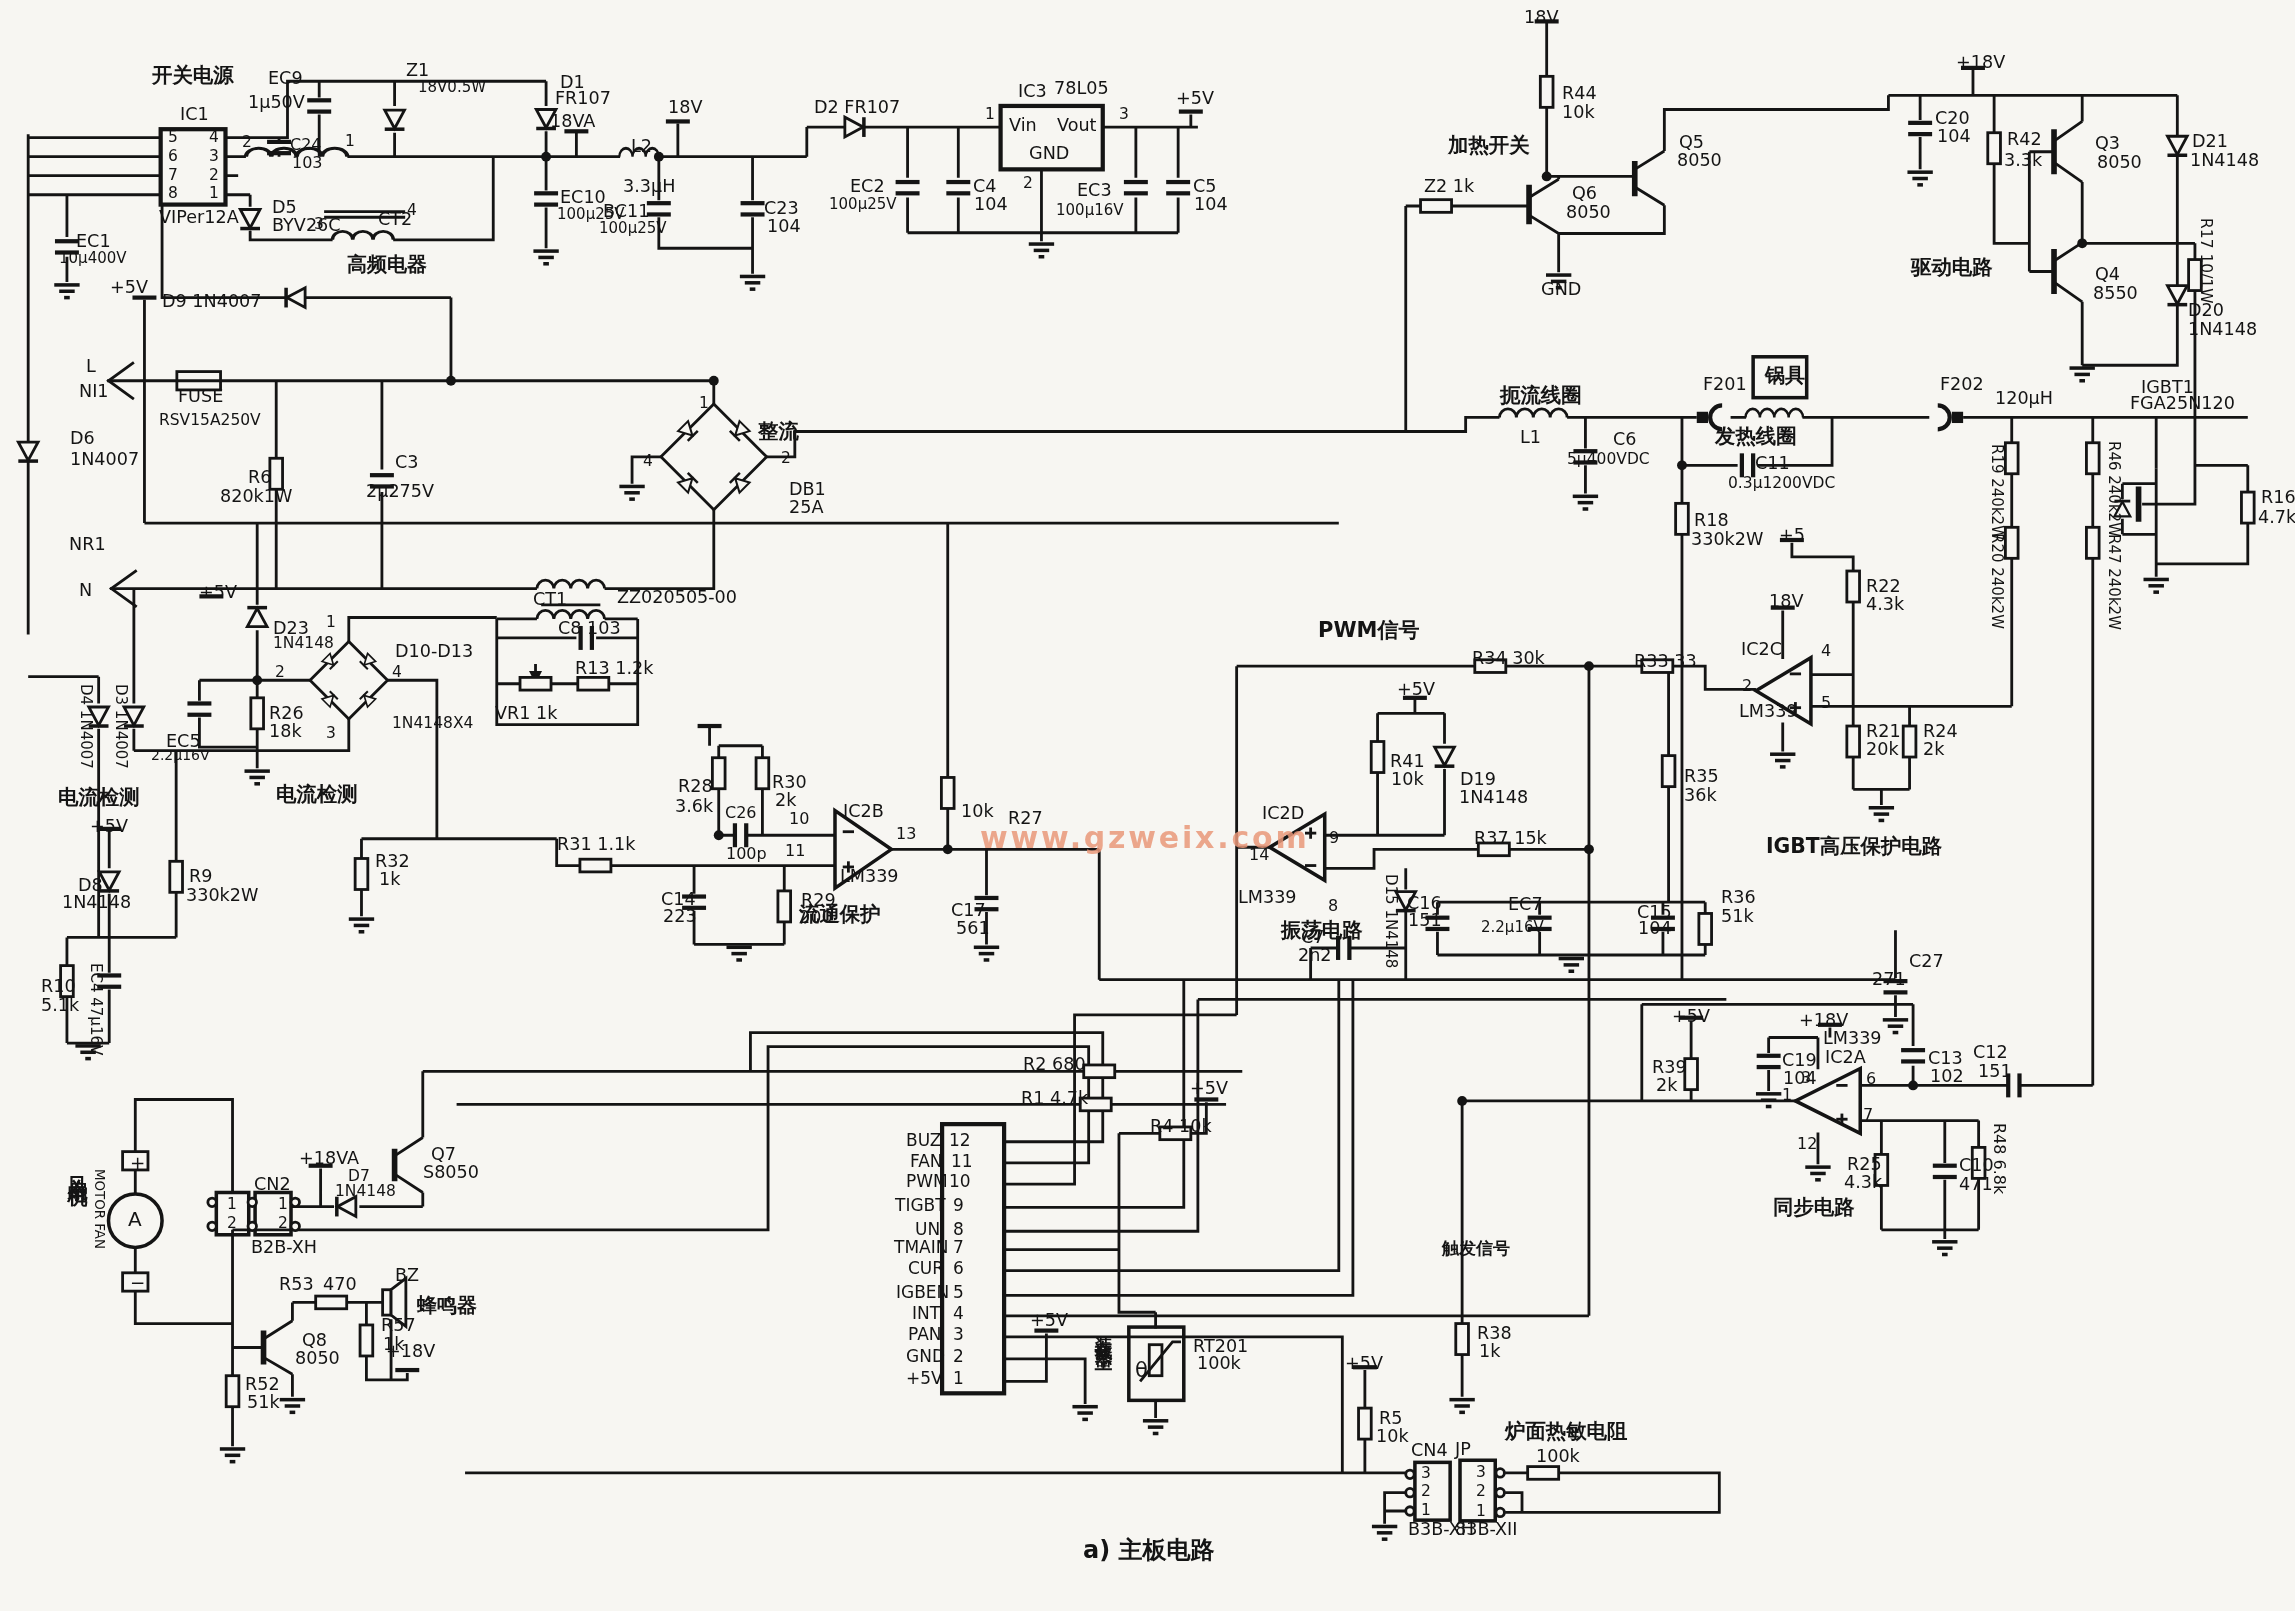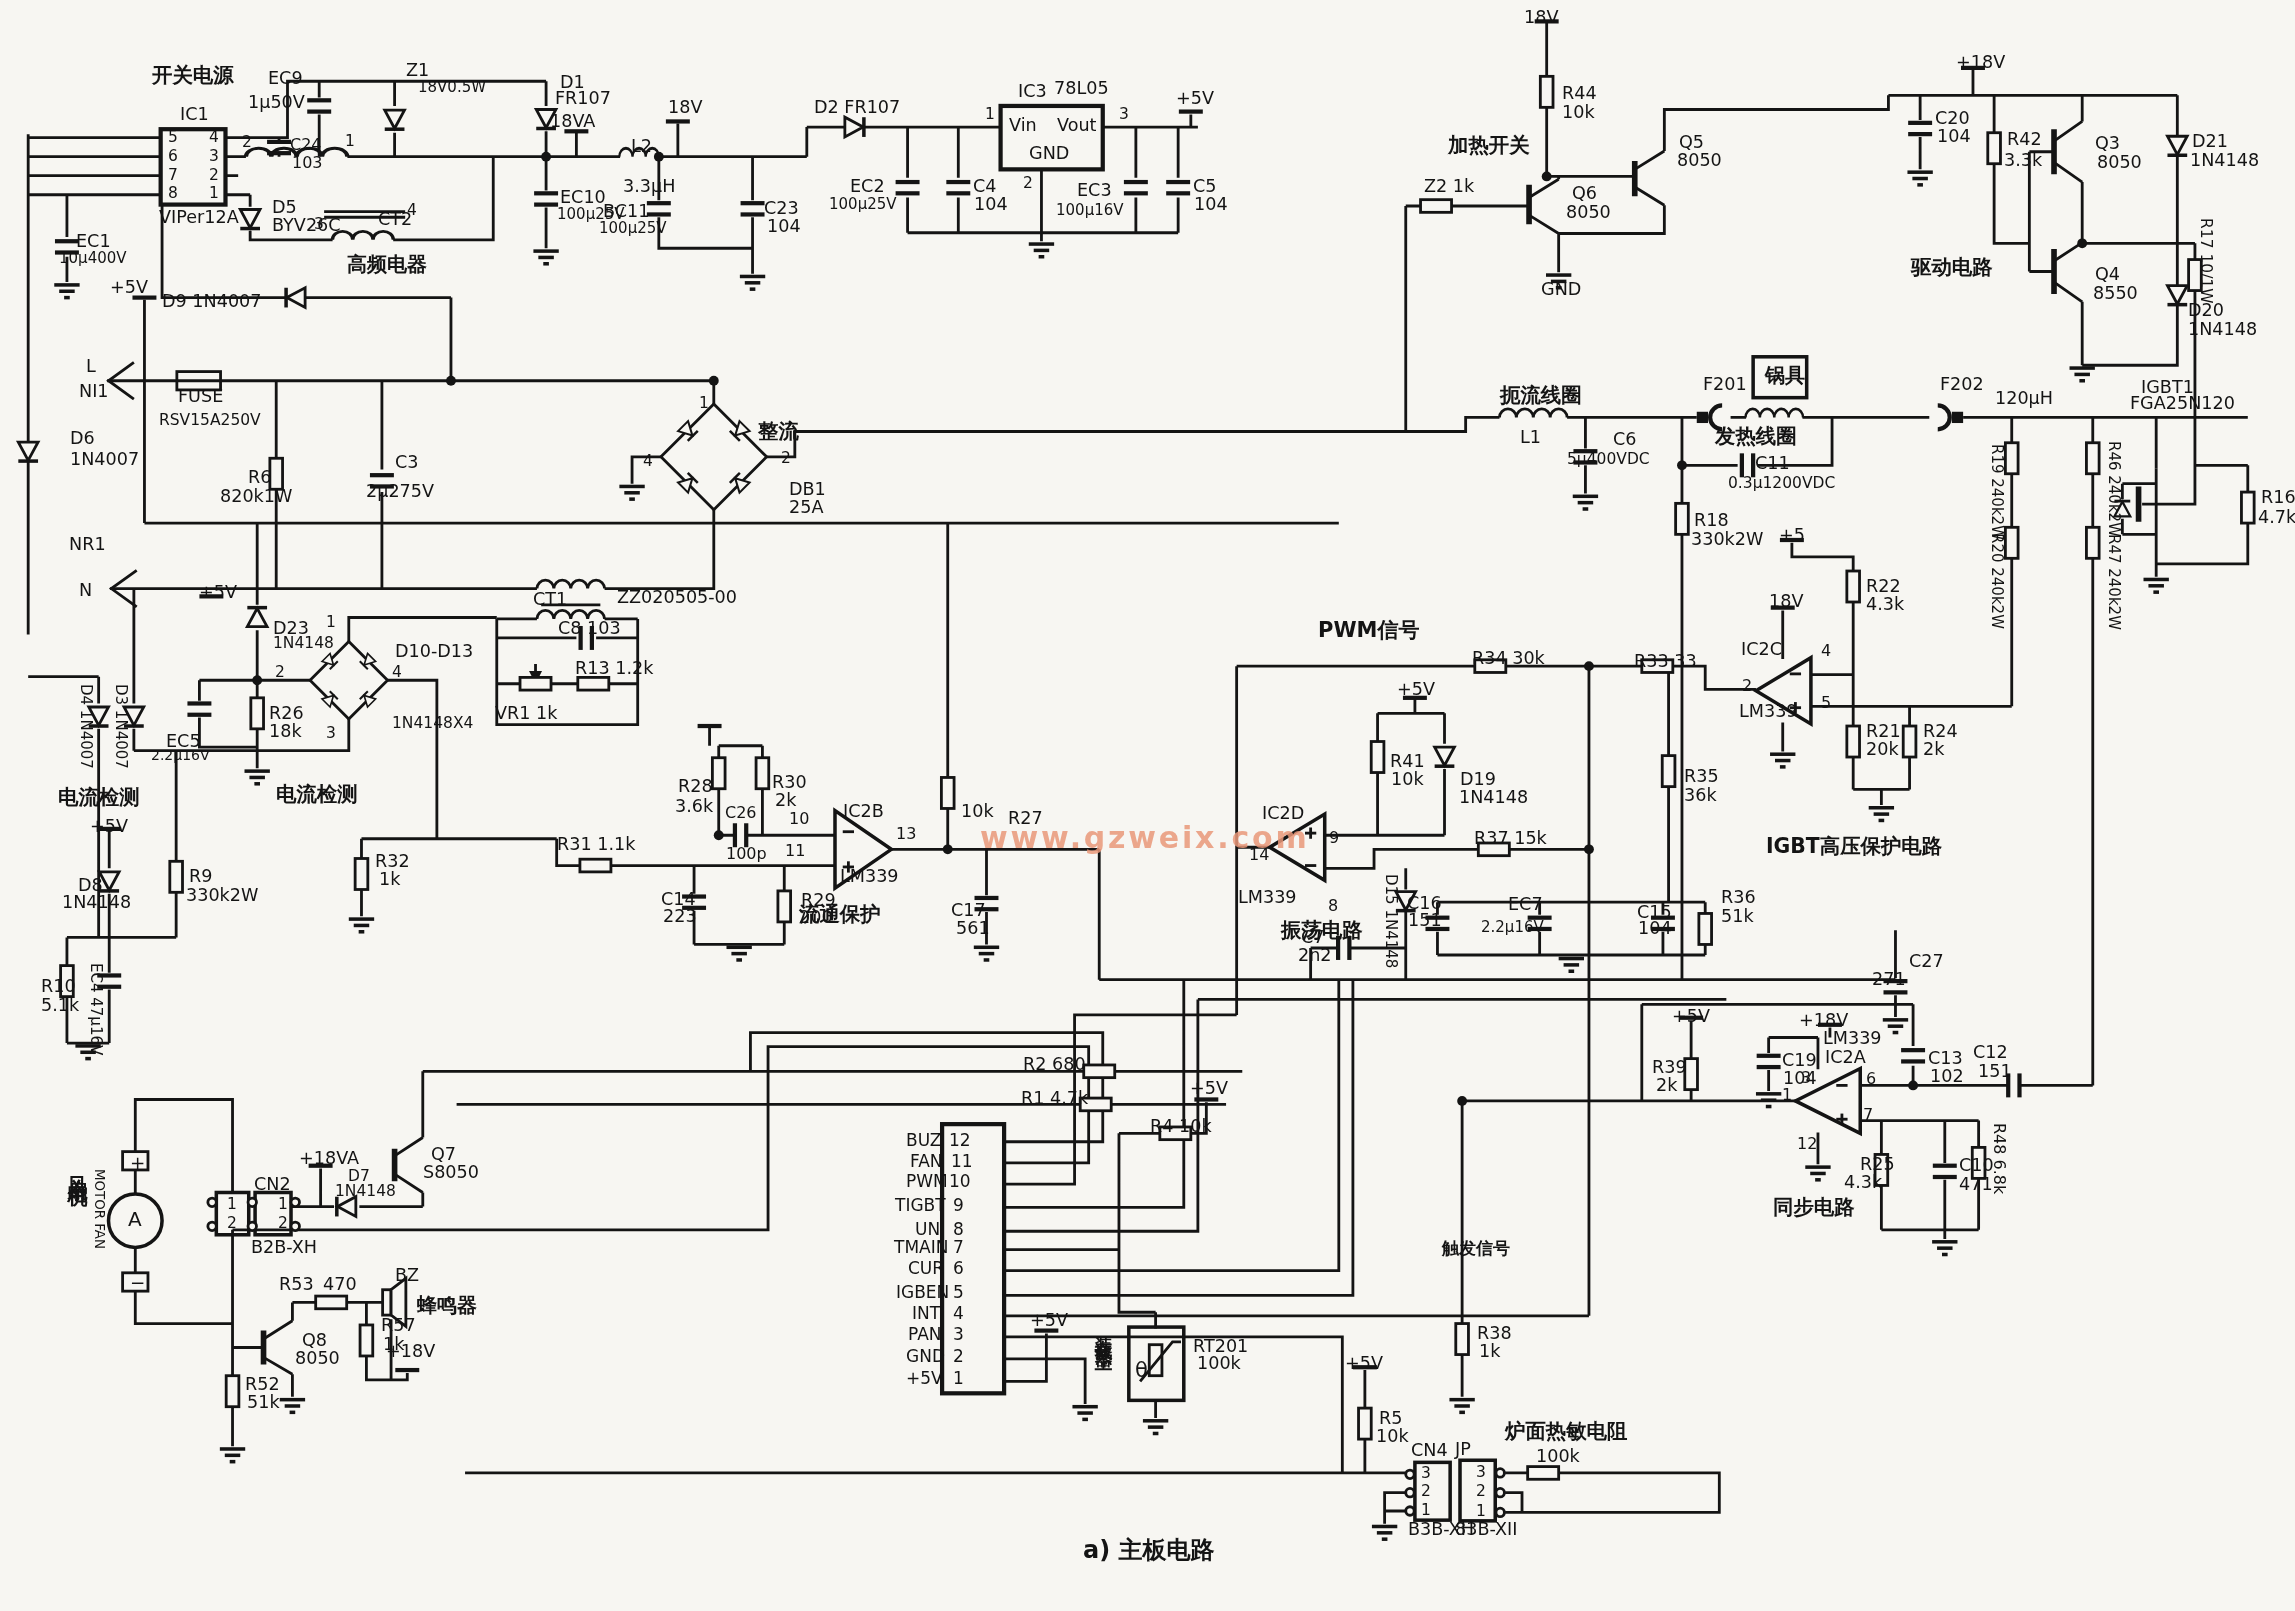--- a/index.html
+++ b/index.html
@@ -570,21 +570,21 @@
       <div class="lb" style="left: 1825px; top: 1049px;">IC2A</div>
       <div class="lb" style="left: 1801px; top: 1070px; font-size: 16px;">3</div>
       <div class="lb" style="left: 1782px; top: 1087px; font-size: 16px;">1</div>
       <div class="lb" style="left: 1866px; top: 1071px; font-size: 16px;">6</div>
       <div class="lb" style="left: 1863px; top: 1107px; font-size: 16px;">7</div>
       <div class="lb" style="left: 1797px; top: 1136px; font-size: 16px;">12</div>
       <div class="lb" style="left: 1928px; top: 1050px;">C13</div>
       <div class="lb" style="left: 1930px; top: 1068px;">102</div>
       <div class="lb" style="left: 1973px; top: 1044px;">C12</div>
       <div class="lb" style="left: 1978px; top: 1063px;">151</div>
-      <div class="lb" style="left: 1847px; top: 1156px; margin-left: 13px;">R25</div>
+      <div class="lb" style="left: 1847px; top: 1156px;">R25</div>
       <div class="lb" style="left: 1844px; top: 1174px;">4.3k</div>
       <div class="lb" style="left: 1959px; top: 1157px;">C10</div>
       <div class="lb" style="left: 1959px; top: 1176px;">471</div>
       <div class="lb" style="left: 2007px; top: 1123px; font-size: 16px; transform: rotate(90deg);">R48 6.8k</div>
       <div class="lb" style="left: 1869px; top: 953px; margin-left: 40px;">C27</div>
       <div class="lb" style="left: 1872px; top: 971px;">271</div>
       <div class="lb b" style="left: 1773px; top: 1197px; font-size: 20.4px;">同步电路</div>
       <div class="lb b v" style="left: 68px; top: 1160px; font-size: 20px;">风扇电机</div>
       <div class="lb" style="left: 106px; top: 1169px; font-size: 13.4px; transform: rotate(90deg);">MOTOR FAN</div>
       <div class="lb" style="left: 128px; top: 1209px; font-size: 20px;">A</div>

